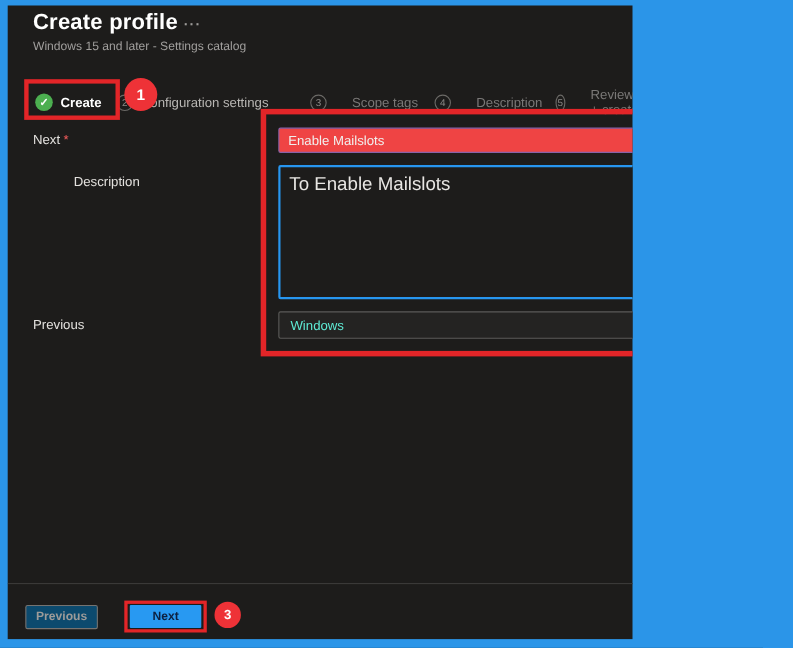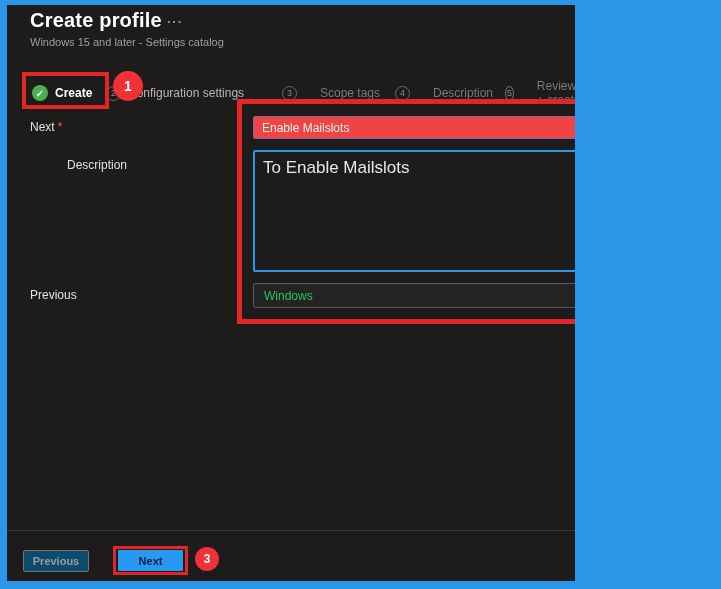--- a/index.html
+++ b/index.html
@@ -68,21 +68,21 @@
     background:#1d1c1b; border:2px solid #2796f0; border-radius:2px;
     color:#e8e6e3; font-size:17px; padding:6px 8px;
     font-family:"Liberation Sans", sans-serif; resize:none; outline:none;
   }
   .dropdown {
     position:absolute; left:246px; top:278px; width:437px; height:25px;
     background:#242322; border:1px solid #5b5a58; border-radius:2px;
     display:flex; align-items:center; justify-content:space-between;
     padding:0 10px; cursor:default;
   }
-  .dropdown-value { color:#22c55e; font-size:12px; }
+  .dropdown-value { color:#5eead4; font-size:12px; }
   .chev { width:12px; height:8px; }
 
   
   .anno-box { position:absolute; border:4px solid #e32528; background:transparent; pointer-events:none; }
   .box1 { left:15px; top:67px; width:87px; height:37px; }
   .box2 { left:230px; top:94px; width:474px; height:225px; border-width:5px; }
   .box3 { left:106px; top:541px; width:75px; height:29px; border-width:3px; }
   .anno-circle {
     position:absolute; border-radius:50%;
     background:#ee3237; color:#ffffff; font-weight:bold;

